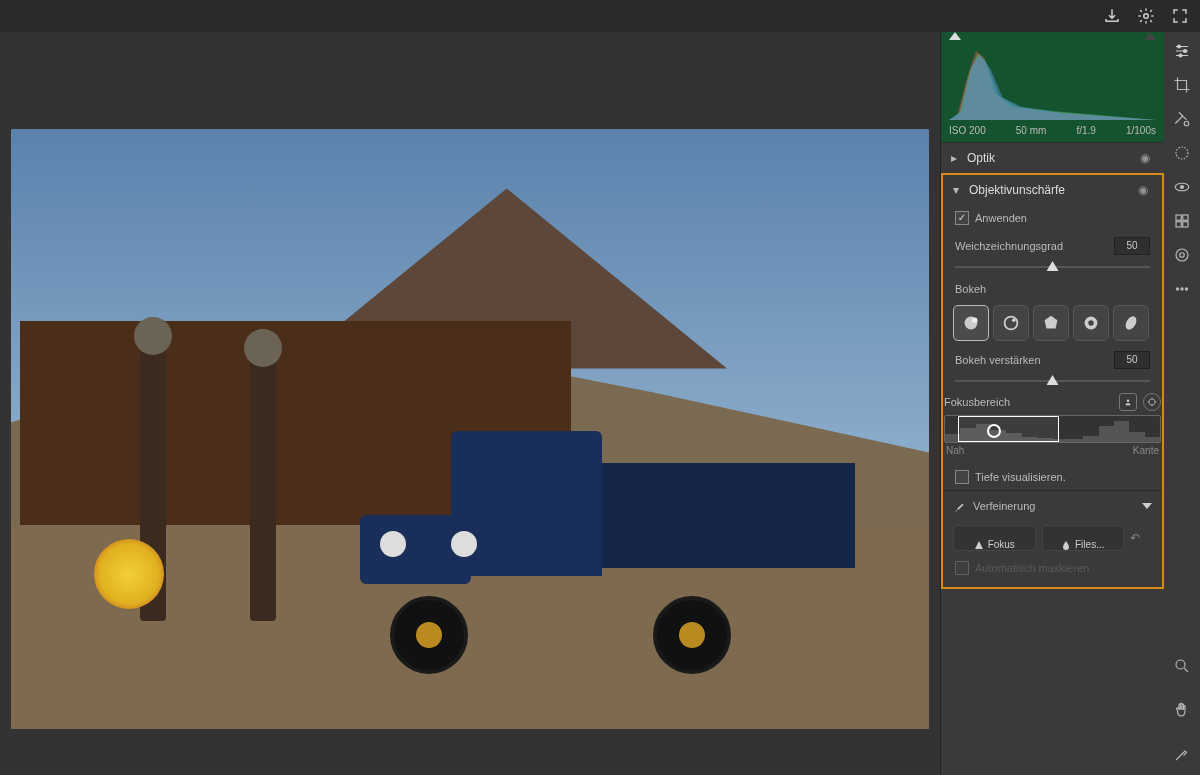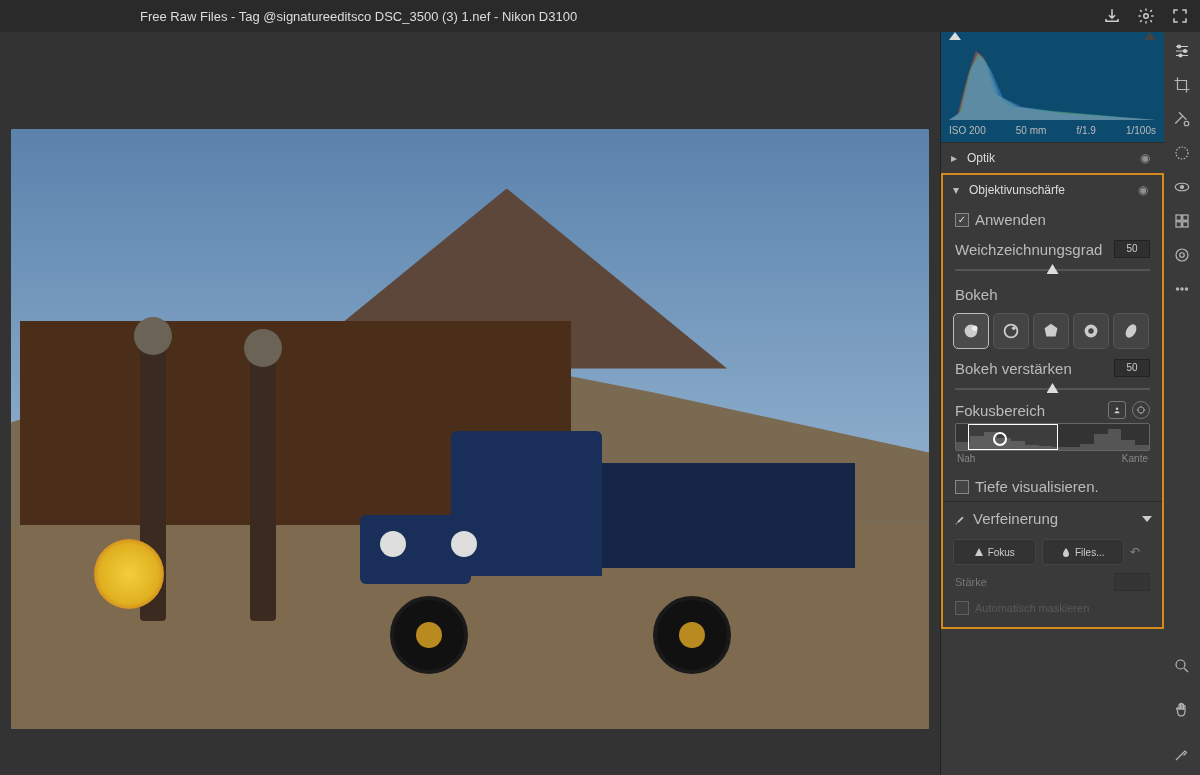--- a/index.html
+++ b/index.html
@@ -27,21 +27,21 @@
 .truck .cab{position:absolute;left:18%;top:10%;width:30%;height:55%;background:#1a2e5a;border-radius:6px 6px 0 0}
 .truck .bed{position:absolute;left:46%;top:22%;width:52%;height:40%;background:#162648}
 .truck .hood{position:absolute;left:0;top:42%;width:22%;height:26%;background:#1a2e5a;border-radius:6px}
 .wheel{position:absolute;bottom:-2%;width:70px;height:70px;background:#111;border-radius:50%;border:4px solid #1a1a1a}
 .wheel::after{content:"";position:absolute;inset:22px;background:#b88a20;border-radius:50%}
 .wheel.w1{left:6%}.wheel.w2{left:58%}
 .headlight{position:absolute;width:26px;height:26px;background:#ddd;border-radius:50%;top:48%}
 .headlight.h1{left:4%}.headlight.h2{left:18%}
 
 .sidepanel{width:223px;background:#3a3a3a;display:flex;flex-direction:column;border-left:1px solid #222}
-.histo{height:110px;background:#0c4a6e;position:relative;padding:6px 8px 2px;box-sizing:border-box}
+.histo{height:110px;background:#14532d;position:relative;padding:6px 8px 2px;box-sizing:border-box}
 .histo svg{width:100%;height:78px;margin-top:4px}
 .tri{position:absolute;top:0;width:0;height:0;border-left:6px solid transparent;border-right:6px solid transparent}
 .tri.left{left:8px;border-bottom:8px solid #ddd}
 .tri.right{right:8px;border-bottom:8px solid #444}
 .meta{display:flex;justify-content:space-between;font-size:10px;color:#bbb;padding:2px 0}
 
 .section{border-top:1px solid #2a2a2a}
 .section-h{display:flex;align-items:center;padding:8px 10px;cursor:pointer}
 .section-h .chev{width:10px;margin-right:6px;color:#bbb}
 .section-h .lbl{flex:1;color:#ddd;font-size:12px}
@@ -50,61 +50,60 @@
 .highlight{border:2px solid #d68a1a;margin:0 0;padding-bottom:6px}
 .row{padding:6px 12px;display:flex;align-items:center}
 .row.between{justify-content:space-between}
 .chk{width:12px;height:12px;border:1px solid #888;margin-right:6px;display:inline-flex;align-items:center;justify-content:center;background:#444}
 .chk.checked::after{content:"✓";font-size:10px;color:#ddd;line-height:1}
 .valbox{width:34px;height:16px;background:#2f2f2f;color:#ccc;text-align:center;font-size:10px;line-height:16px;border:1px solid #222}
 .slider{position:relative;height:12px;margin:0 12px 4px}
 .slider .track{position:absolute;top:5px;left:0;right:0;height:2px;background:#555}
 .slider .thumb{position:absolute;top:0;width:12px;height:10px;transform:translateX(-50%)}
 .slider .thumb::after{content:"";position:absolute;inset:0;background:#ddd;clip-path:polygon(50% 0,100% 100%,0 100%)}
-.lbl-sm{font-size:15px;color:#bbb}
+.lbl-sm{font-size:11px;color:#bbb}
 .lbl-dim{font-size:11px;color:#777}
 
 .bokeh-row{display:flex;gap:4px;padding:4px 10px}
 .bokeh-btn{width:34px;height:34px;border:1px solid #555;border-radius:5px;background:#444;display:flex;align-items:center;justify-content:center;cursor:pointer}
 .bokeh-btn.sel{border-color:#bbb;background:#4b4b4b}
 .bokeh-btn svg{width:22px;height:22px}
 
-.focus-area{padding:2px 12px}
+.focus-area{padding:2px 1px}
 .focus-head{display:flex;justify-content:space-between;align-items:center;margin-bottom:4px}
 .focus-ico{display:flex;gap:6px}
 .focus-ico .fi{width:16px;height:16px;border:1px solid #777;border-radius:3px;display:flex;align-items:center;justify-content:center}
 .depth{position:relative;height:26px;background:#333;border:1px solid #666;border-radius:2px}
 .depth-bars{position:absolute;inset:0;display:flex;align-items:flex-end}
 .depth-bars span{flex:1;background:#555}
 .depth-sel{position:absolute;left:6%;top:0;bottom:0;width:46%;border:1px solid #fff;background:rgba(255,255,255,0.05)}
 .depth-dot{position:absolute;left:22%;top:50%;width:10px;height:10px;margin:-5px 0 0 -5px;border:2px solid #fff;border-radius:50%;background:transparent}
 .nahfern{display:flex;justify-content:space-between;font-size:10px;color:#888;padding:2px 2px 6px}
 
 .refine-h{display:flex;align-items:center;padding:8px 10px;border-top:1px solid #2a2a2a}
 .refine-h .brush{width:14px;height:14px;margin-right:6px}
 .refine-h .lbl{flex:1}
 .ref-btns{display:flex;gap:6px;padding:4px 10px;align-items:center}
-.ref-btn{flex:1;height:24px;background:#333;border:1px solid #444;border-radius:3px;display:flex;align-items:center;justify-content:center;gap:4px;font-size:10px;cursor:pointer}
+.ref-btn{flex:1;height:24px;background:#333;border:1px solid #444;border-radius:3px;display:flex;align-items:flex-end;justify-content:center;gap:4px;font-size:10px;cursor:pointer}
 .ref-reset{width:22px;opacity:.5}
 .ref-row{display:flex;justify-content:space-between;align-items:center;padding:4px 12px}
 .ref-row .valbox{opacity:.4}
 
 .toolstrip{width:36px;background:#3a3a3a;display:flex;flex-direction:column;align-items:center;padding-top:8px;gap:12px}
 .toolstrip .tool{width:22px;height:22px;display:flex;align-items:center;justify-content:center;cursor:pointer;opacity:.85}
 .toolstrip .tool.active{opacity:1}
 .toolstrip svg{width:18px;height:18px;stroke:#ccc;fill:none;stroke-width:1.6}
 .toolstrip .spacer{flex:1}
 .toolstrip .tool.bottom{margin-bottom:10px}
 .arrow-down{width:0;height:0;border-left:5px solid transparent;border-right:5px solid transparent;border-top:6px solid #ccc}
 </style>
 </head>
 <body>
 
 <div class="topbar">
-  <span class="title">Free Raw Files - Tag @signatureeditsco DSC_3500 (3) 1.nef - Nikon D3100</span>
   <span class="spacer"></span>
   <span class="ticon">
       <svg viewBox="0 0 24 24">
         <path d="M4 16v3h16v-3M12 3v12M8 11l4 4 4-4"></path>
       </svg>
     </span>
   <span class="ticon">
       <svg viewBox="0 0 24 24">
         <circle cx="12" cy="12" r="3"></circle>
         <path d="M12 2v3M12 19v3M4.2 4.2l2.1 2.1M17.7 17.7l2.1 2.1M2 12h3M19 12h3M4.2 19.8l2.1-2.1M17.7 6.3l2.1-2.1"></path>
@@ -296,24 +295,20 @@
           <span>Fokus</span>
         </div>
         <div class="ref-btn">
           <svg width="10" height="10" viewBox="0 0 10 10">
               <path d="M5 1C5 1 2 5 2 7a3 3 0 006 0c0-2-3-6-3-6z" fill="#ccc"></path>
             </svg>
           <span>Files...</span>
         </div>
         <div class="ref-reset">↶</div>
       </div>
-      <div class="ref-row">
-          <span class="lbl-dim">Stärke</span>
-          <span class="valbox"></span>
-        </div>
       <div class="row" style="opacity:.5">
           <span class="chk"></span>
           <span class="lbl-dim">Automatisch maskieren</span>
         </div>
     </div>
   </div>
 
   <div class="toolstrip">
     <div class="tool active">
         <svg viewBox="0 0 24 24">

